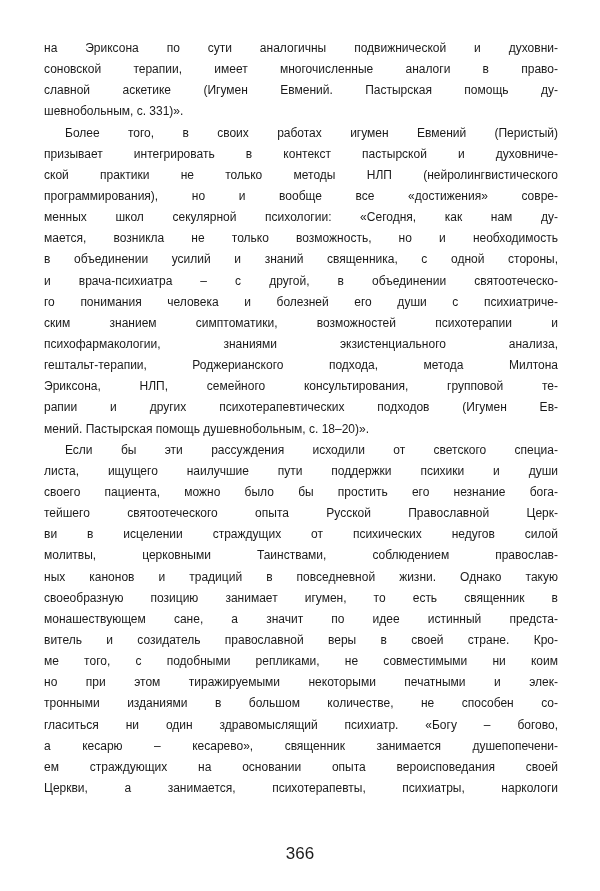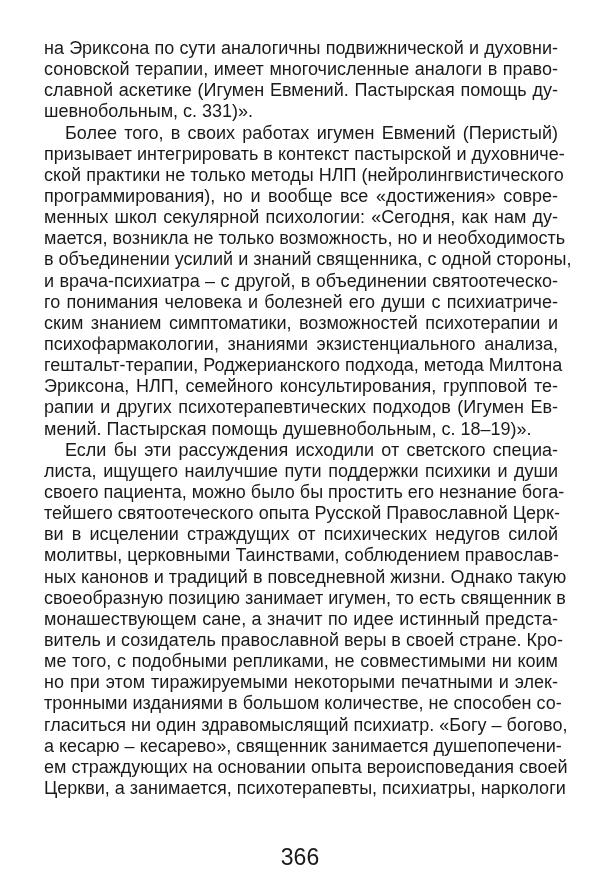--- a/index.html
+++ b/index.html
@@ -3,42 +3,42 @@
   <meta charset="utf-8">
   <style>
     html, body { margin: 0; padding: 0; background: #ffffff; }
     body { width: 600px; height: 891px; position: relative; overflow: hidden; }
     .page {
       position: absolute;
       left: 44px;
       top: 38px;
       width: 514px;
       font-family: "Liberation Sans", sans-serif;
-      font-size: 18px;
+      font-size: 12px;
       line-height: 21.15px;
       color: #1a1a1a;
     }
     .line {
       display: block;
       white-space: nowrap;
       text-align: justify;
       text-align-last: justify;
       height: 21.15px;
       overflow: visible;
     }
     .line.last { text-align-last: left; }
     .line.indent { padding-left: 21px; }
     .page-number {
       position: absolute;
       top: 844px;
       left: 0;
       width: 600px;
       text-align: center;
       font-family: "Liberation Sans", sans-serif;
-      font-size: 23px;
+      font-size: 17px;
       color: #1a1a1a;
     }
   </style>
 </head>
 <body>
 
 <div class="page">
   <div>
     <span class="line">на Эриксона по сути аналогичны подвижнической и духовни-</span>
     <span class="line">соновской терапии, имеет многочисленные аналоги в право-</span>
@@ -53,21 +53,21 @@
     <span class="line">менных школ секулярной психологии: «Сегодня, как нам ду-</span>
     <span class="line">мается, возникла не только возможность, но и необходимость</span>
     <span class="line">в объединении усилий и знаний священника, с одной стороны,</span>
     <span class="line">и врача-психиатра – с другой, в объединении святоотеческо-</span>
     <span class="line">го понимания человека и болезней его души с психиатриче-</span>
     <span class="line">ским знанием симптоматики, возможностей психотерапии и</span>
     <span class="line">психофармакологии, знаниями экзистенциального анализа,</span>
     <span class="line">гештальт-терапии, Роджерианского подхода, метода Милтона</span>
     <span class="line">Эриксона, НЛП, семейного консультирования, групповой те-</span>
     <span class="line">рапии и других психотерапевтических подходов (Игумен Ев-</span>
-    <span class="line last">мений. Пастырская помощь душевнобольным, с. 18–19)».</span>
+    <span class="line last">мений. Пастырская помощь душевнобольным, с. 18–20)».</span>
   </div>
   <div>
     <span class="line indent">Если бы эти рассуждения исходили от светского специа-</span>
     <span class="line">листа, ищущего наилучшие пути поддержки психики и души</span>
     <span class="line">своего пациента, можно было бы простить его незнание бога-</span>
     <span class="line">тейшего святоотеческого опыта Русской Православной Церк-</span>
     <span class="line">ви в исцелении страждущих от психических недугов силой</span>
     <span class="line">молитвы, церковными Таинствами, соблюдением православ-</span>
     <span class="line">ных канонов и традиций в повседневной жизни. Однако такую</span>
     <span class="line">своеобразную позицию занимает игумен, то есть священник в</span>

